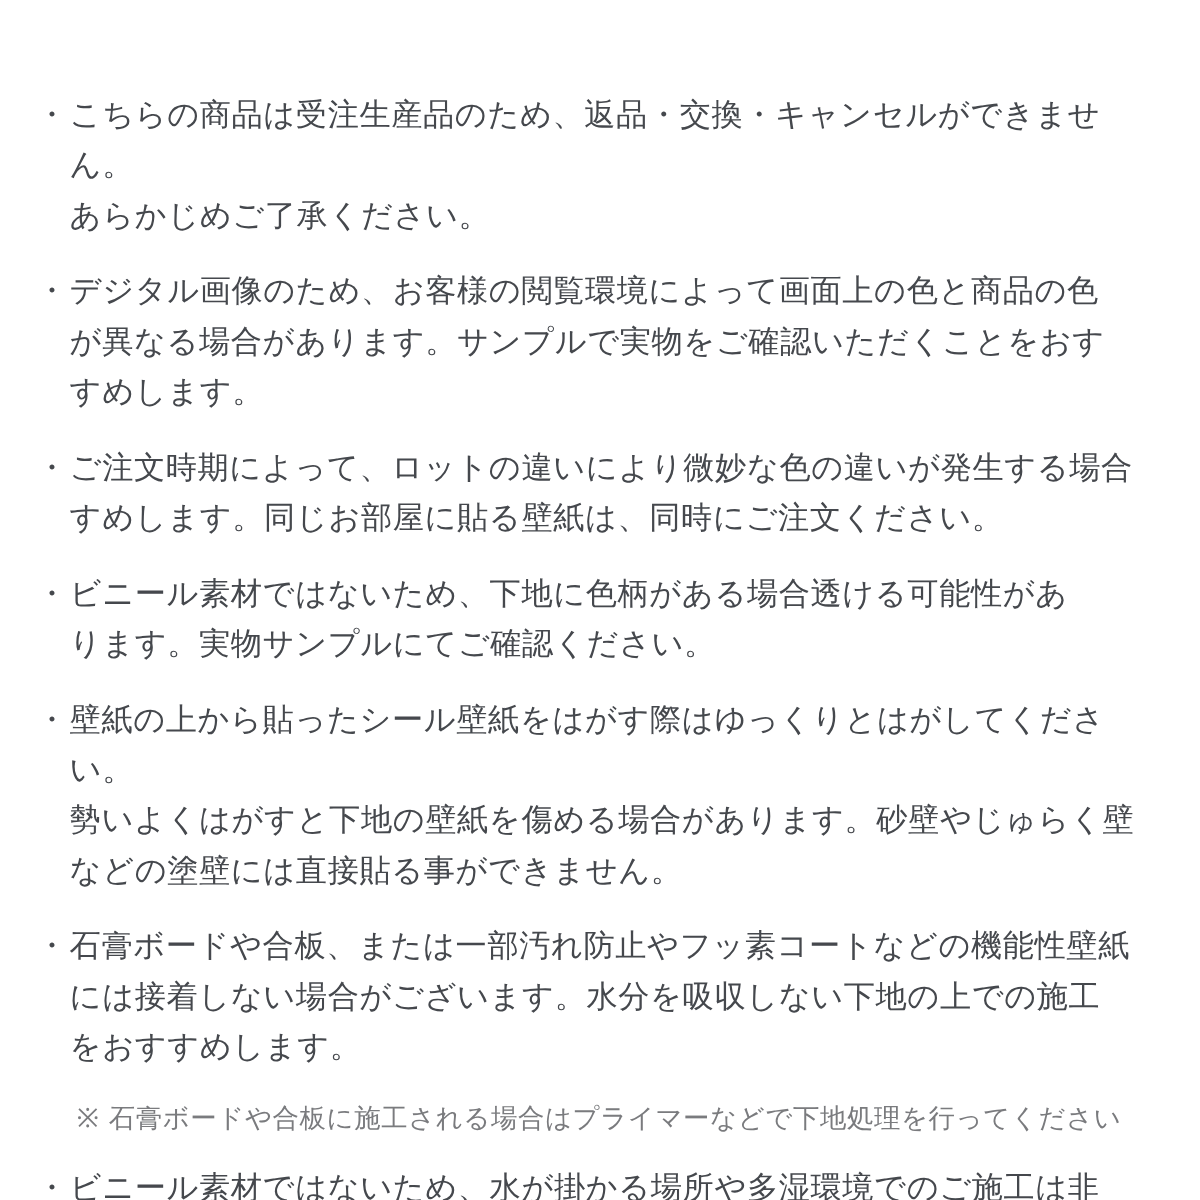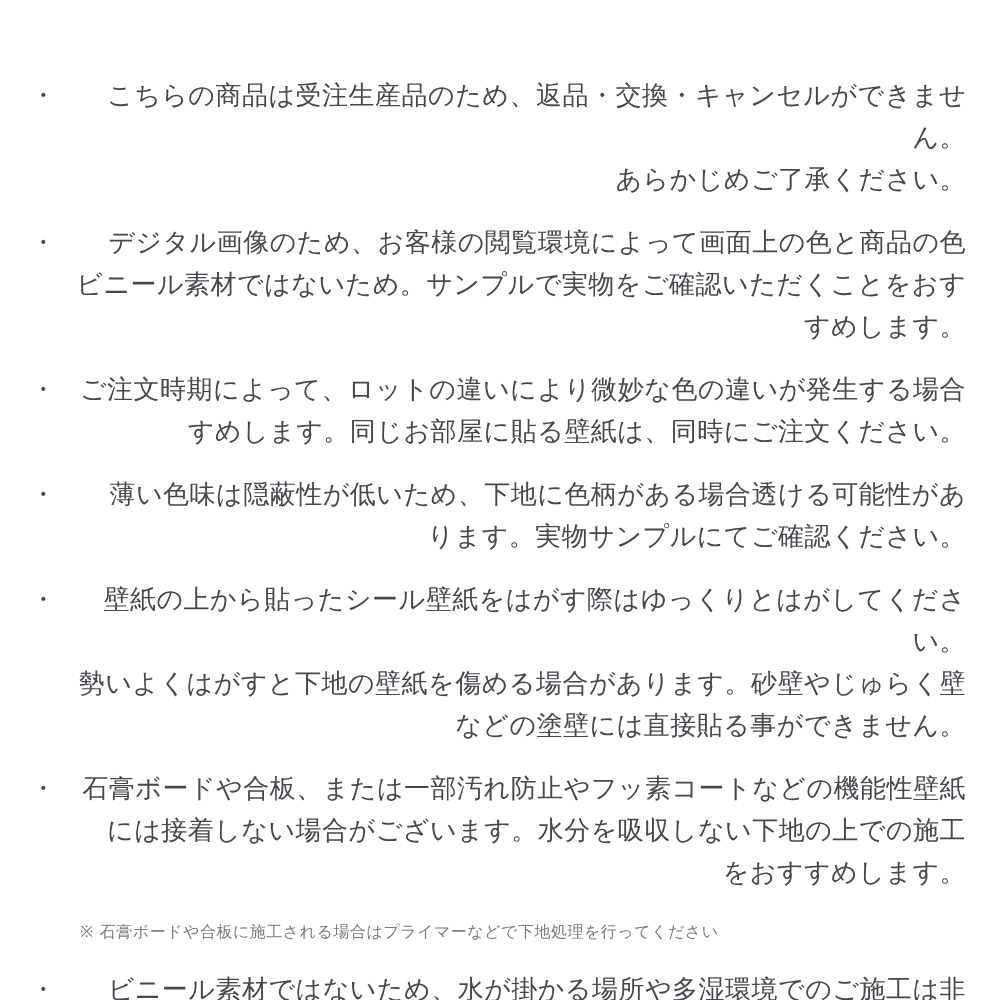--- a/index.html
+++ b/index.html
@@ -30,28 +30,27 @@
     color: #45484d;
   }
   .notice .bullet {
     position: absolute;
     left: 30px;
     top: 0;
   }
   .notice .text {
     margin: 0;
     white-space: pre-line;
-    text-align: right;
   }
   .notice.note {
-    font-size: 16px;
+    font-size: 22px;
     line-height: 36px;
     letter-spacing: 0.5px;
     color: #7a7b7e;
-    padding-left: 80px;
+    padding-left: 64px;
     margin: 0 0 18px 0;
   }
   .notice.note .bullet {
     position: static;
     margin-right: 1px;
   }
   .notice.note .text {
     display: inline;
   }
 </style>
@@ -63,33 +62,33 @@
 
     <div class="notice">
       <span class="bullet">・</span>
       <p class="text">こちらの商品は受注生産品のため、返品・交換・キャンセルができません。
 あらかじめご了承ください。</p>
     </div>
 
     <div class="notice">
       <span class="bullet">・</span>
       <p class="text">デジタル画像のため、お客様の閲覧環境によって画面上の色と商品の色
-ビニール素材ではないため。サンプルで実物をご確認いただくことをおす
+が異なる場合があります。サンプルで実物をご確認いただくことをおす
 すめします。</p>
     </div>
 
     <div class="notice">
       <span class="bullet">・</span>
       <p class="text">ご注文時期によって、ロットの違いにより微妙な色の違いが発生する場合
 すめします。同じお部屋に貼る壁紙は、同時にご注文ください。</p>
     </div>
 
     <div class="notice">
       <span class="bullet">・</span>
-      <p class="text">薄い色味は隠蔽性が低いため、下地に色柄がある場合透ける可能性があ
+      <p class="text">ビニール素材ではないため、下地に色柄がある場合透ける可能性があ
 ります。実物サンプルにてご確認ください。</p>
     </div>
 
     <div class="notice">
       <span class="bullet">・</span>
       <p class="text">壁紙の上から貼ったシール壁紙をはがす際はゆっくりとはがしてください。
 勢いよくはがすと下地の壁紙を傷める場合があります。砂壁やじゅらく壁
 などの塗壁には直接貼る事ができません。</p>
     </div>
 

